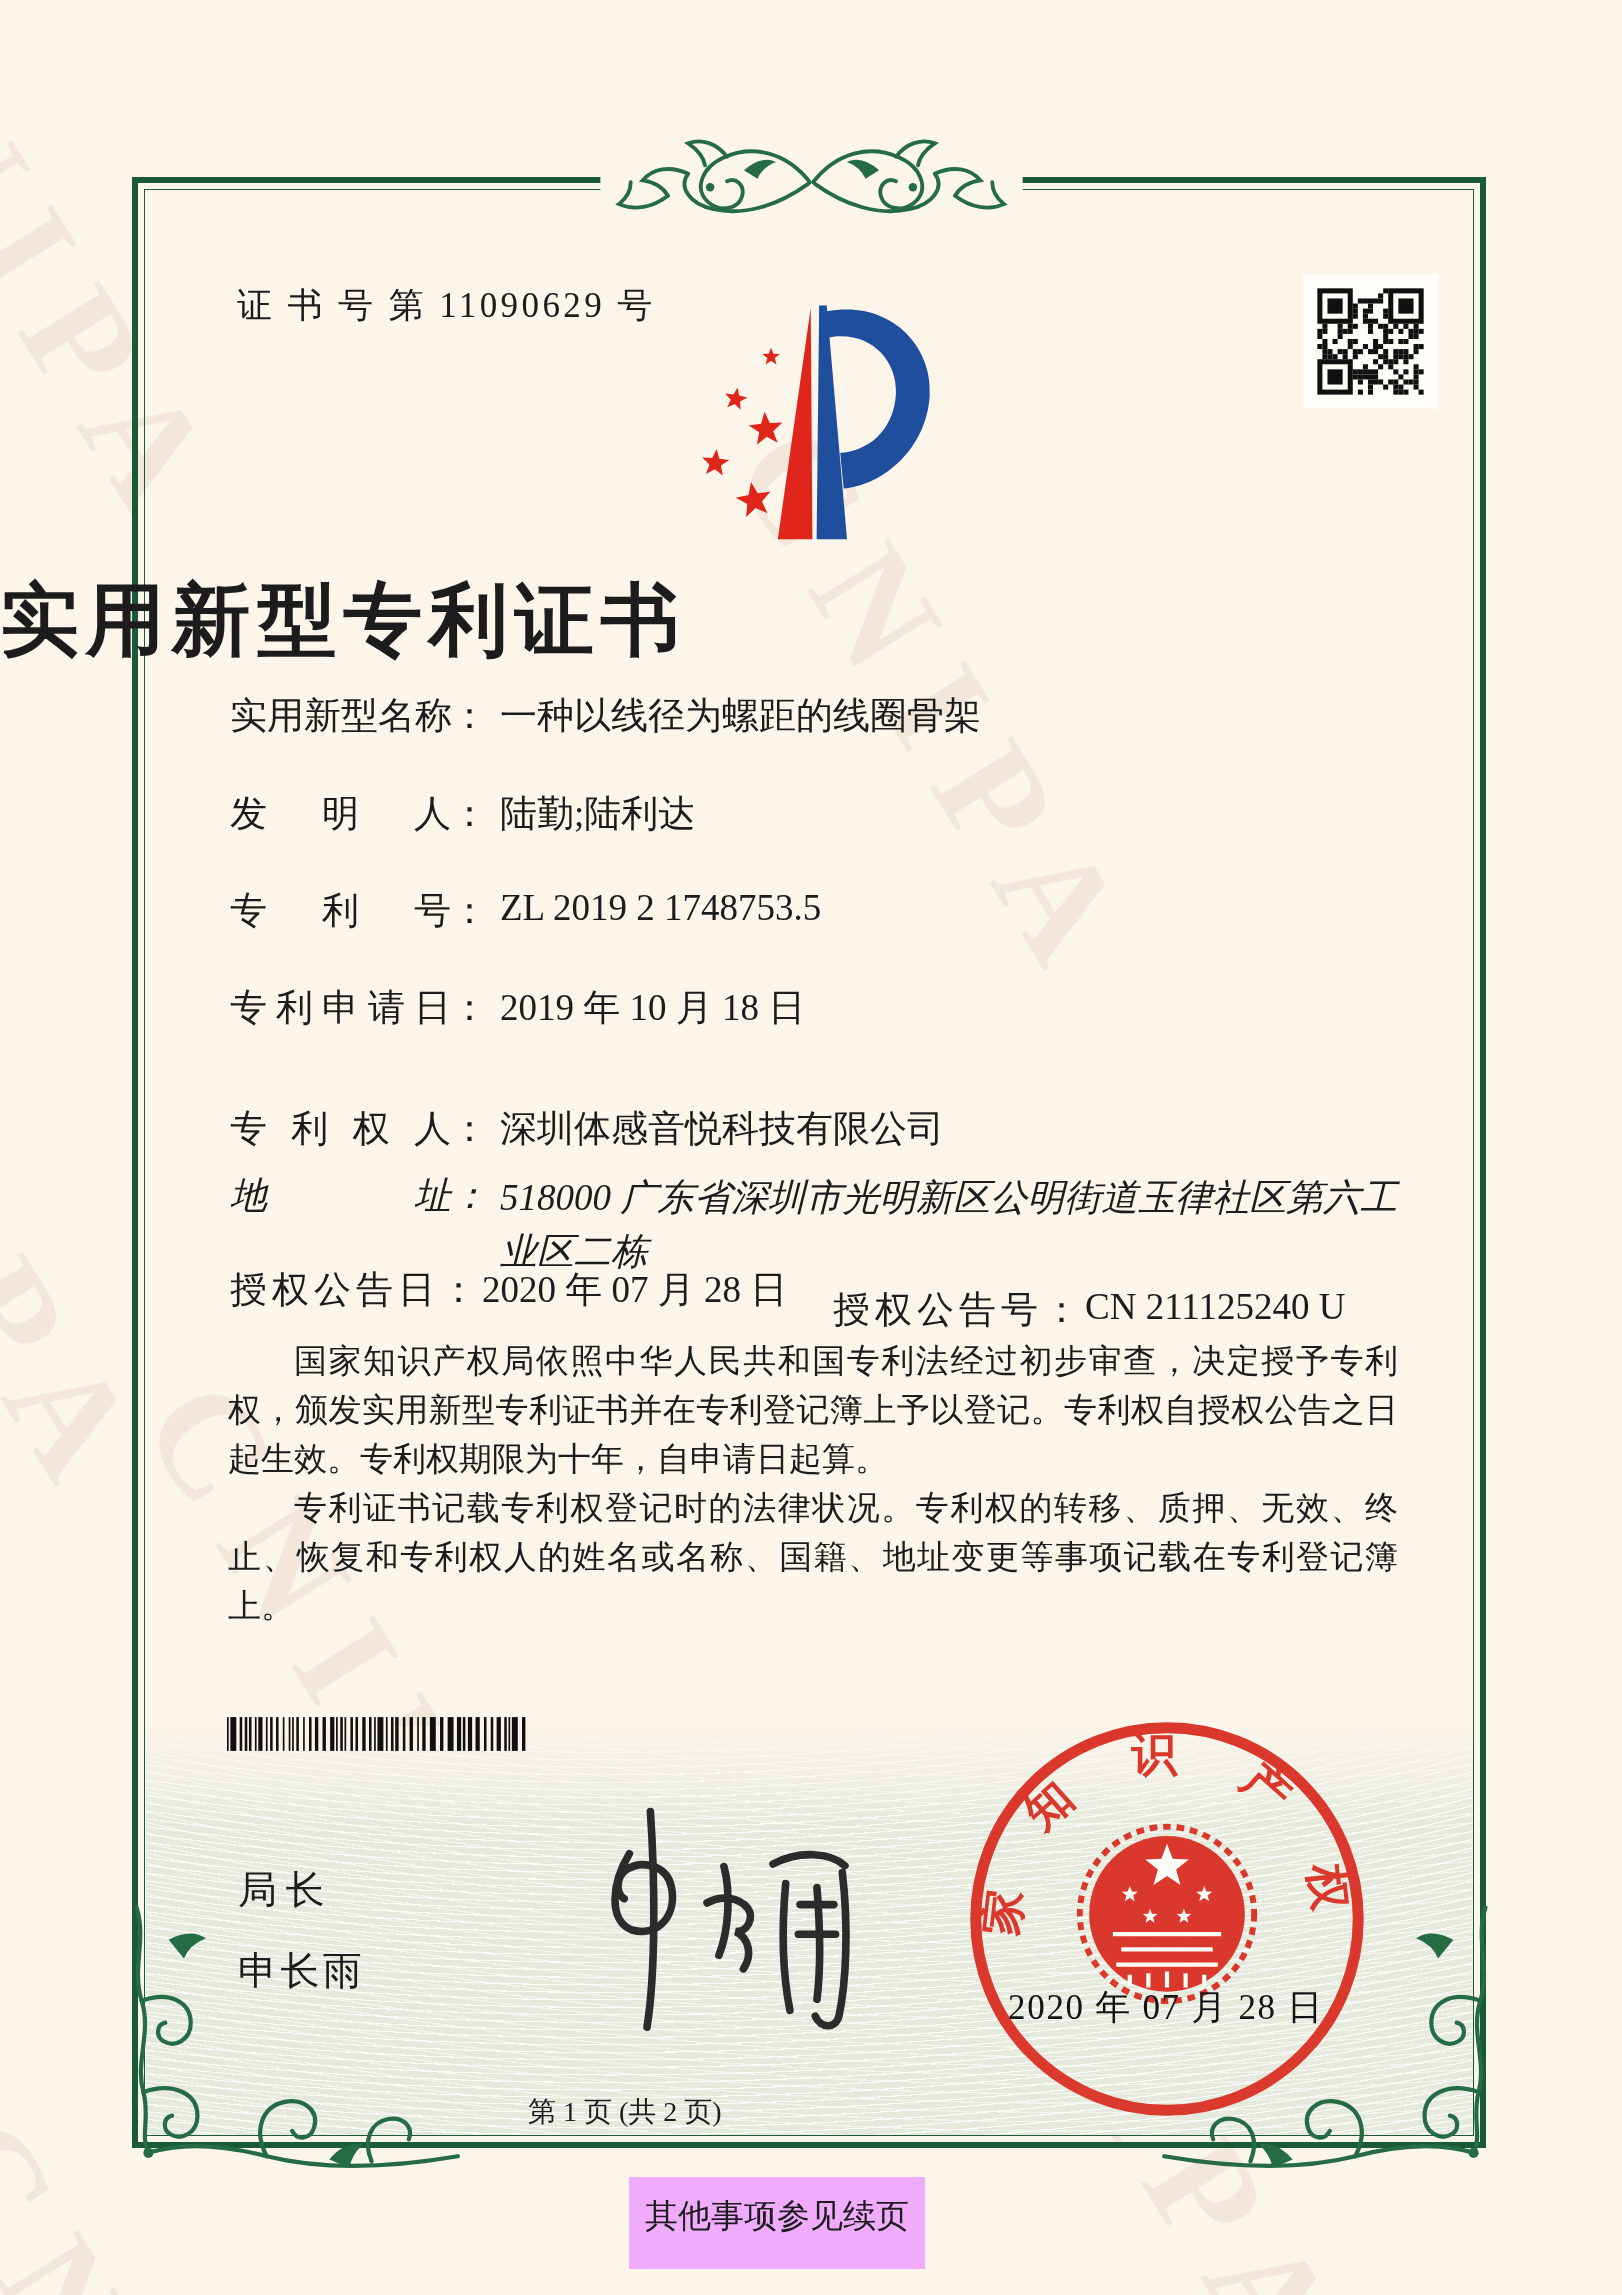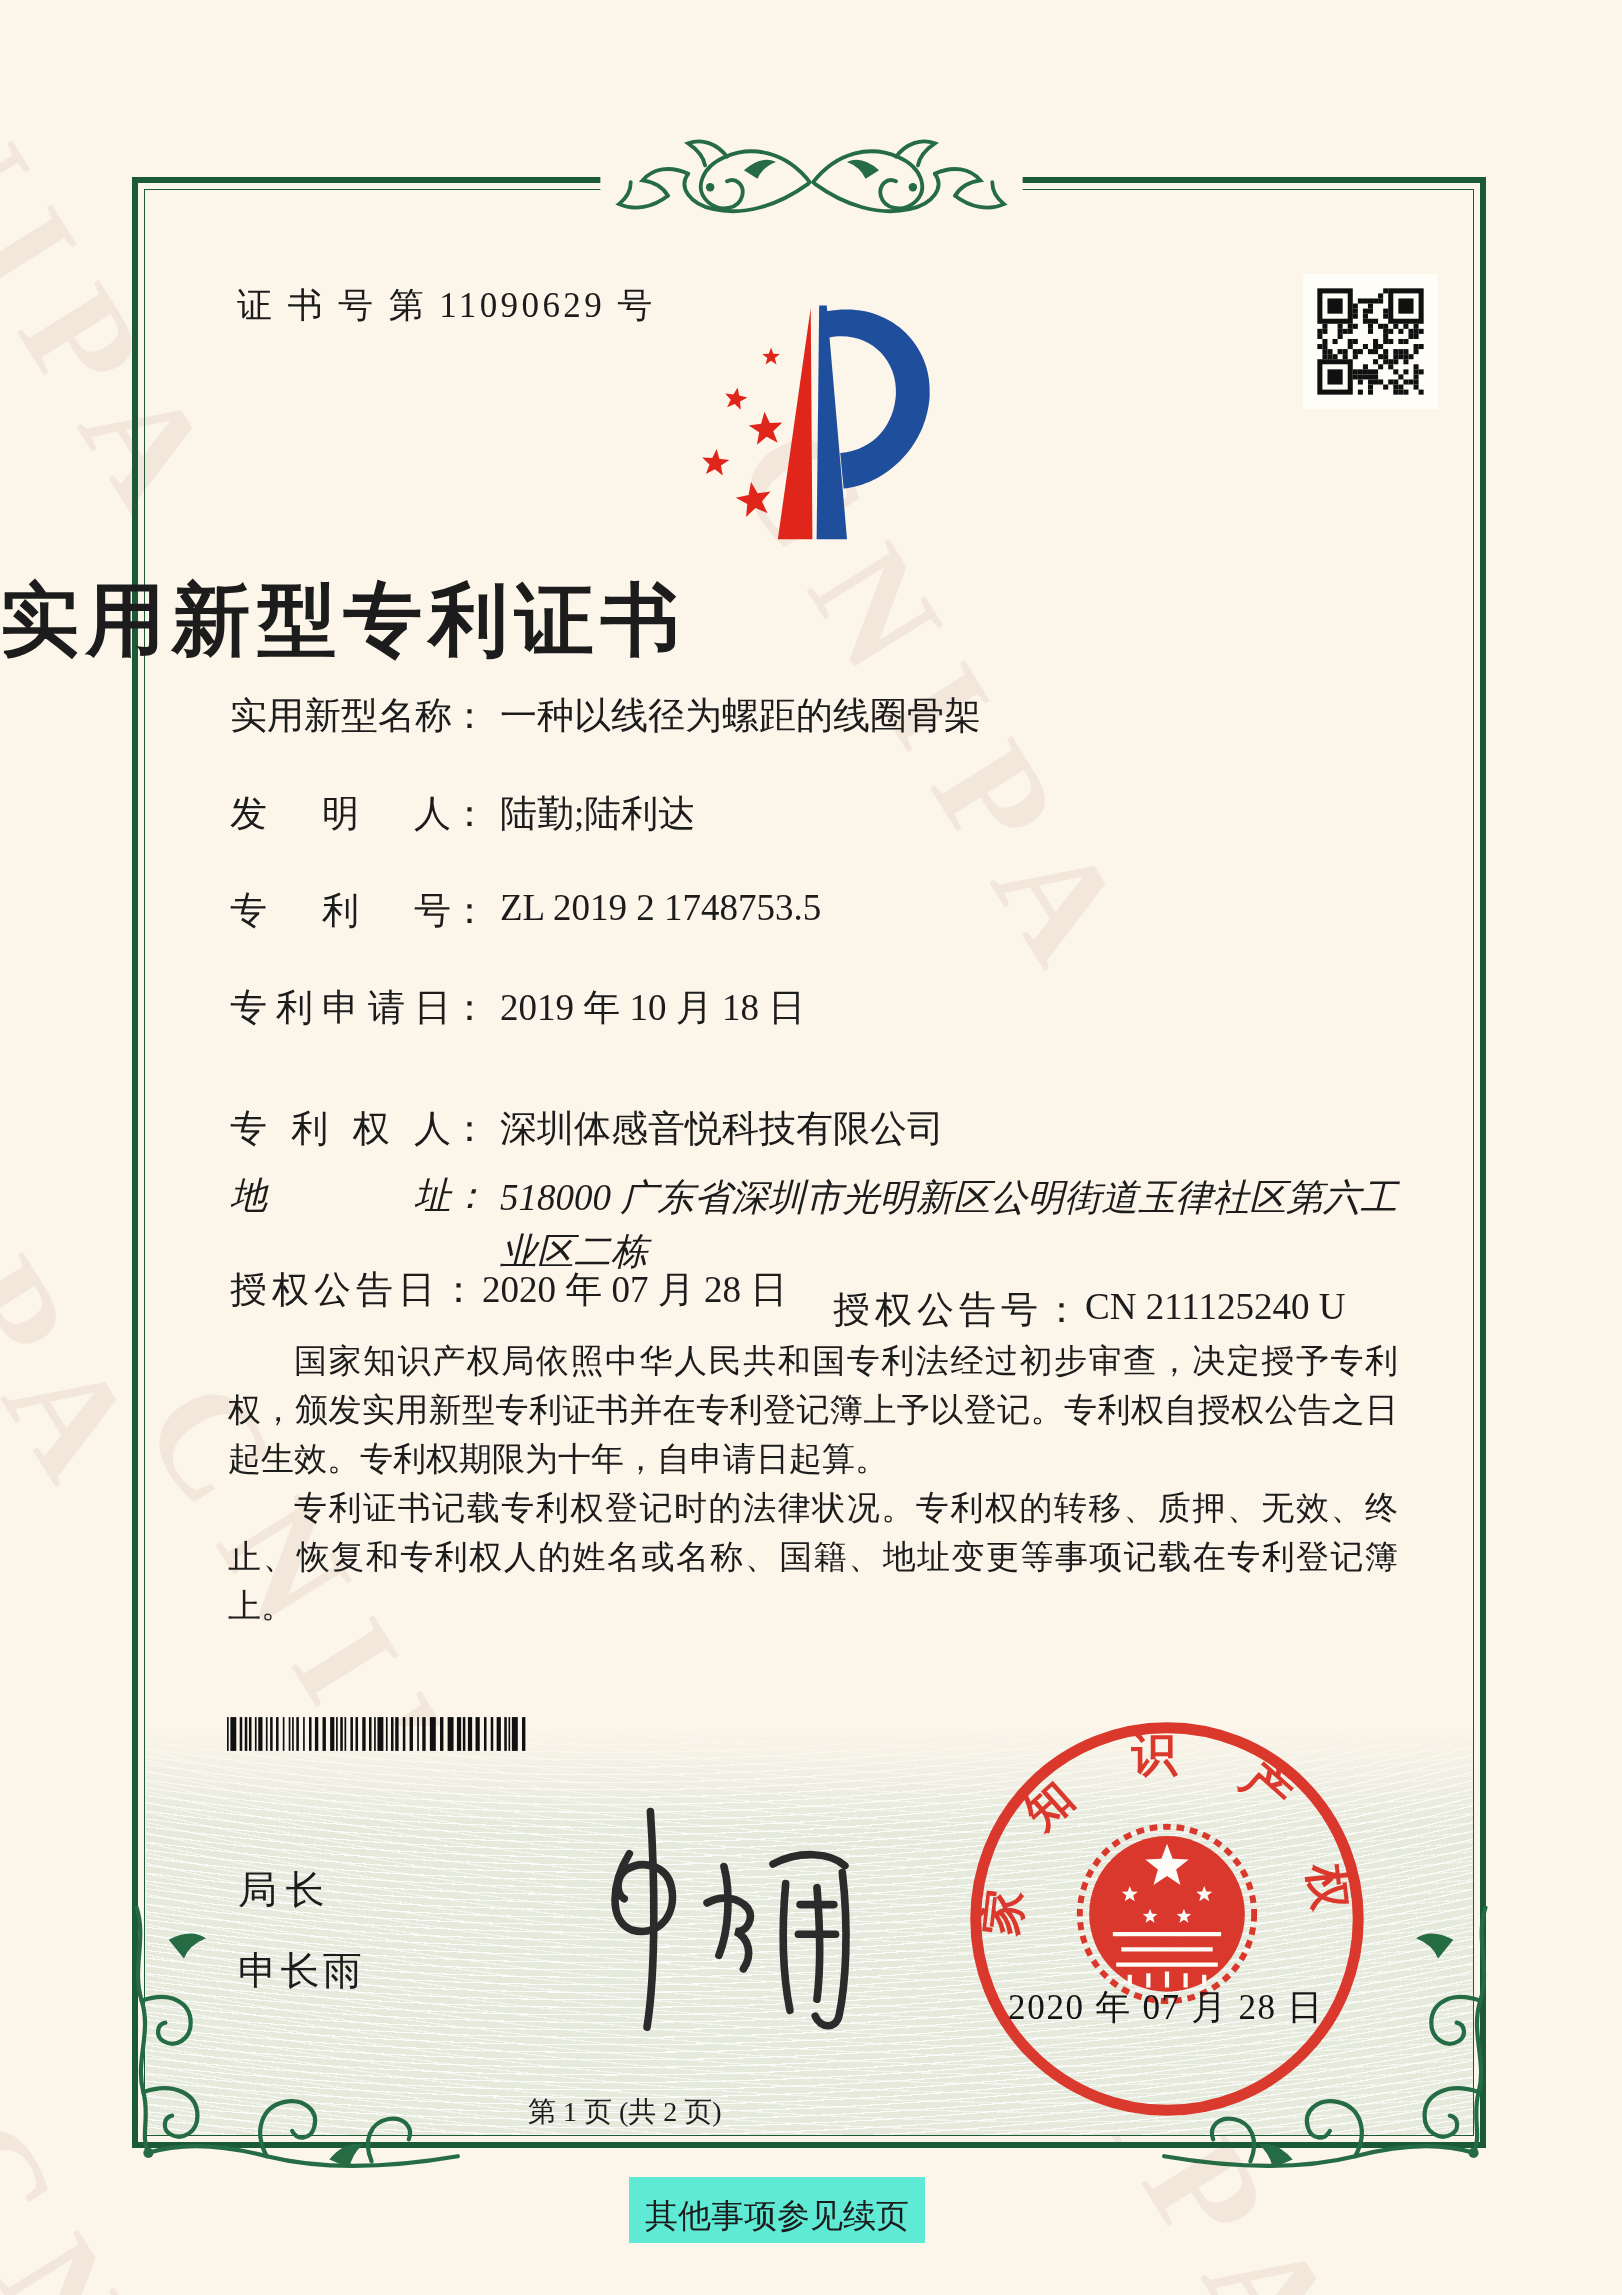--- a/index.html
+++ b/index.html
@@ -54,22 +54,22 @@
   .director-name{position:absolute;left:238px;top:1919px;font-size:39px;letter-spacing:3.4px;margin-top:25px;}
 
   .sig{position:absolute;left:494px;top:1803px;}
 
   .seal{position:absolute;left:969px;top:1721px;}
   .seal-date{position:absolute;left:980px;top:1984px;width:372px;text-align:center;
              font-size:35px;color:#141414;letter-spacing:1.7px;}
 
   .page-info{position:absolute;left:528px;top:2093px;width:507px;text-align:left;font-size:28px;}
 
-  .footer-note{position:absolute;left:629px;top:2177px;width:296px;height:66px;
-               background:#5eead4;text-align:center;line-height:78px;font-size:33px;}
+  .footer-note{position:absolute;left:629px;top:2177px;width:296px;height:92px;
+               background:#f0abfc;text-align:center;line-height:78px;font-size:33px;}
 
   .orn{position:absolute;}
 </style>
 </head>
 <body>
 
 <div class="page">
 
   <div class="wm" style="left:-68px;top:-59px;">CNIPA</div>
   <div class="wm" style="left:845px;top:397px;">CNIPA</div>

